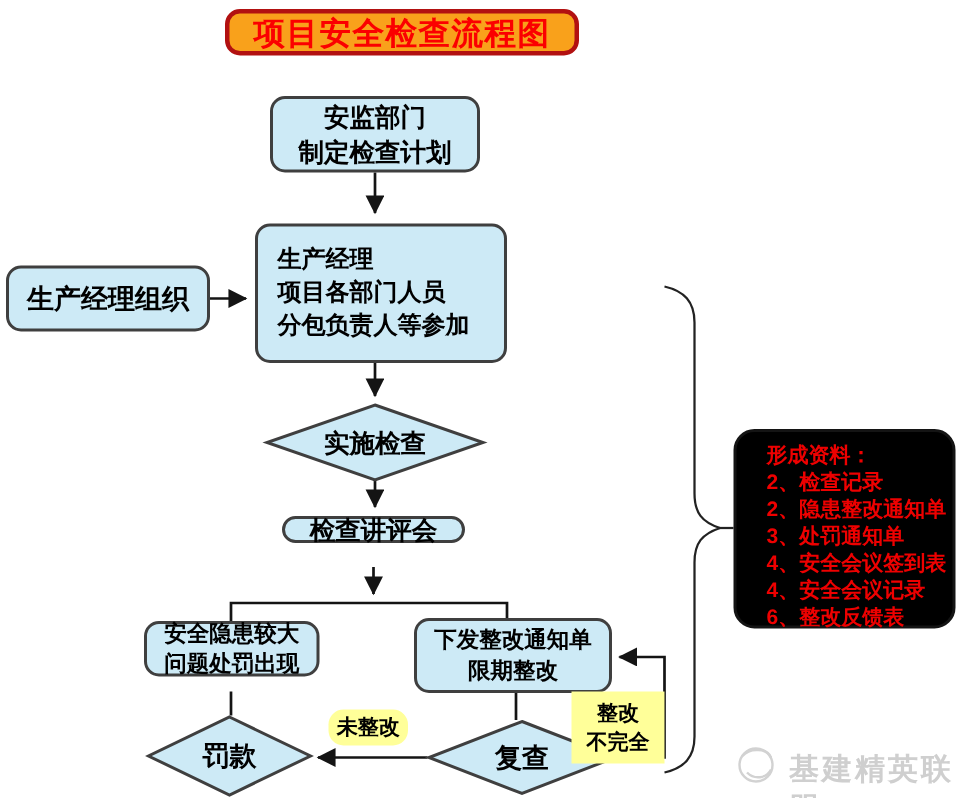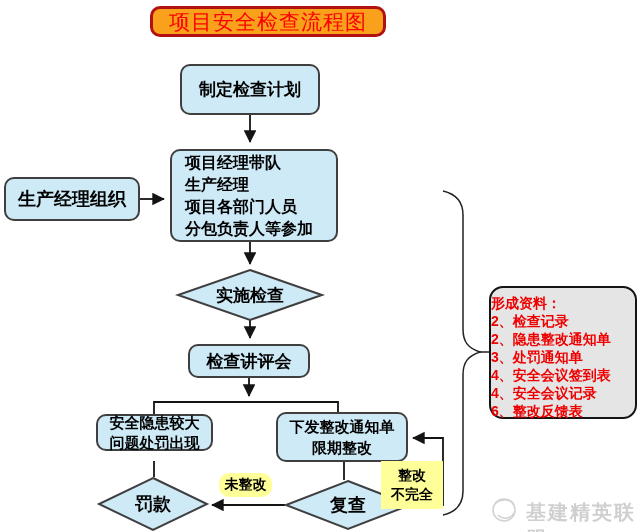--- a/index.html
+++ b/index.html
@@ -11,24 +11,24 @@
         display:flex;flex-direction:column;justify-content:center;
         font-weight:bold;color:#000;}
   .center{align-items:center;text-align:center;}
   .leftpad{align-items:flex-start;text-align:left;padding-left:13px;}
   .dmlabel{display:flex;align-items:center;justify-content:center;
            font-weight:bold;color:#000;}
   .ylabel{background:#ffff99;display:flex;flex-direction:column;align-items:center;
           justify-content:center;font-weight:bold;color:#000;}
   .titlebox{background:#f9a11b;border:3px solid #b21111;border-radius:10px;
             display:flex;align-items:center;justify-content:center;
-            color:#fb0000;font-weight:normal;font-size:21px;letter-spacing:1px;}
-  .docs{background:#e5e5e5;border:2px solid #141414;border-radius:14px;
+            color:#fb0000;font-weight:bold;font-size:21px;letter-spacing:1px;}
+  .docs{background:#000000;border:2px solid #141414;border-radius:14px;
         color:#ee0000;font-weight:bold;font-size:14px;line-height:18px;
-        padding:6px 2px 4px 0;}
+        padding:6px 2px 4px 20px;}
   .docs div{white-space:nowrap;}
   .wmtext{color:#cfcfcf;font-weight:bold;font-size:20px;letter-spacing:2px;}
 </style>
 </head>
 <body>
 
 <div id="stage">
 
   <svg id="lines" viewBox="0 0 640 532" xmlns="http://www.w3.org/2000/svg">
     <defs>
@@ -62,37 +62,37 @@
       <path d="M 495,504 C 500,498 512,499 514,505"></path>
       <path d="M 498,515 C 503,520 511,519 514,513"></path>
     </g>
   </svg>
 
   <div class="abs titlebox" style="left:150px;top:6px;width:236px;height:31px;">
       <span>项目安全检查流程图</span>
     </div>
 
   <div class="abs node center" style="left:180px;top:64px;width:140px;height:51px;font-size:17px;line-height:23px;">
+    <div>安监部门</div>
     <div>制定检查计划</div>
   </div>
 
   <div class="abs node center" style="left:4px;top:177px;width:136px;height:44px;font-size:18px;">
     <div>生产经理组织</div>
   </div>
 
   <div class="abs node leftpad" style="left:170px;top:149px;width:168px;height:93px;font-size:16px;line-height:22px;">
-    <div>项目经理带队</div>
     <div>生产经理</div>
     <div>项目各部门人员</div>
     <div>分包负责人等参加</div>
   </div>
 
   <div class="abs dmlabel" style="left:178px;top:270px;width:144px;height:50px;font-size:17px;">实施检查</div>
 
-  <div class="abs node center" style="left:188px;top:344px;width:122px;height:34px;font-size:17px;">
+  <div class="abs node center" style="left:188px;top:344px;width:122px;height:18px;font-size:17px;">
     <div>检查讲评会</div>
   </div>
 
   <div class="abs node center" style="left:96px;top:414px;width:117px;height:37px;font-size:15px;line-height:20px;">
     <div>安全隐患较大</div>
     <div>问题处罚出现</div>
   </div>
 
   <div class="abs node center" style="left:276px;top:412px;width:132px;height:50px;font-size:15px;line-height:21px;">
     <div>下发整改通知单</div>

